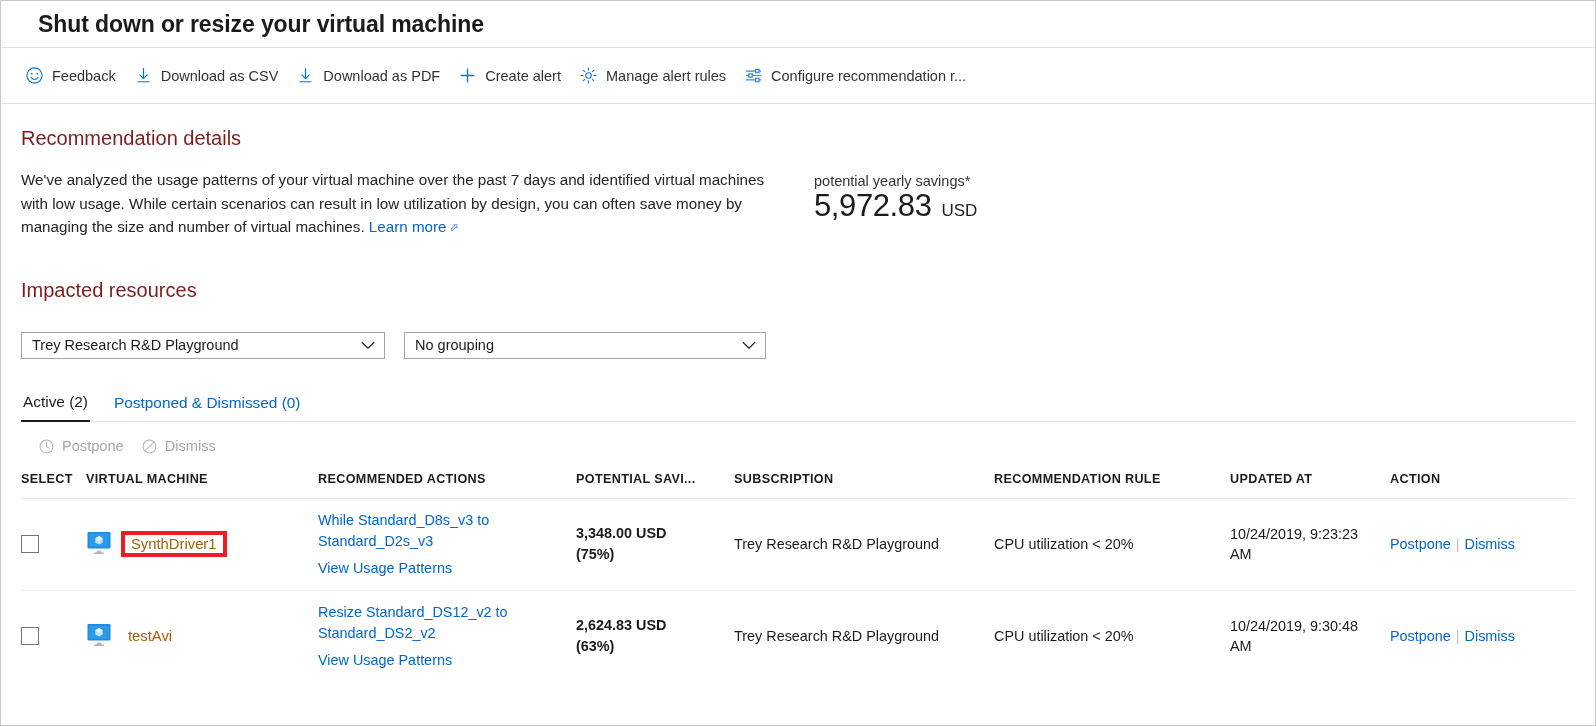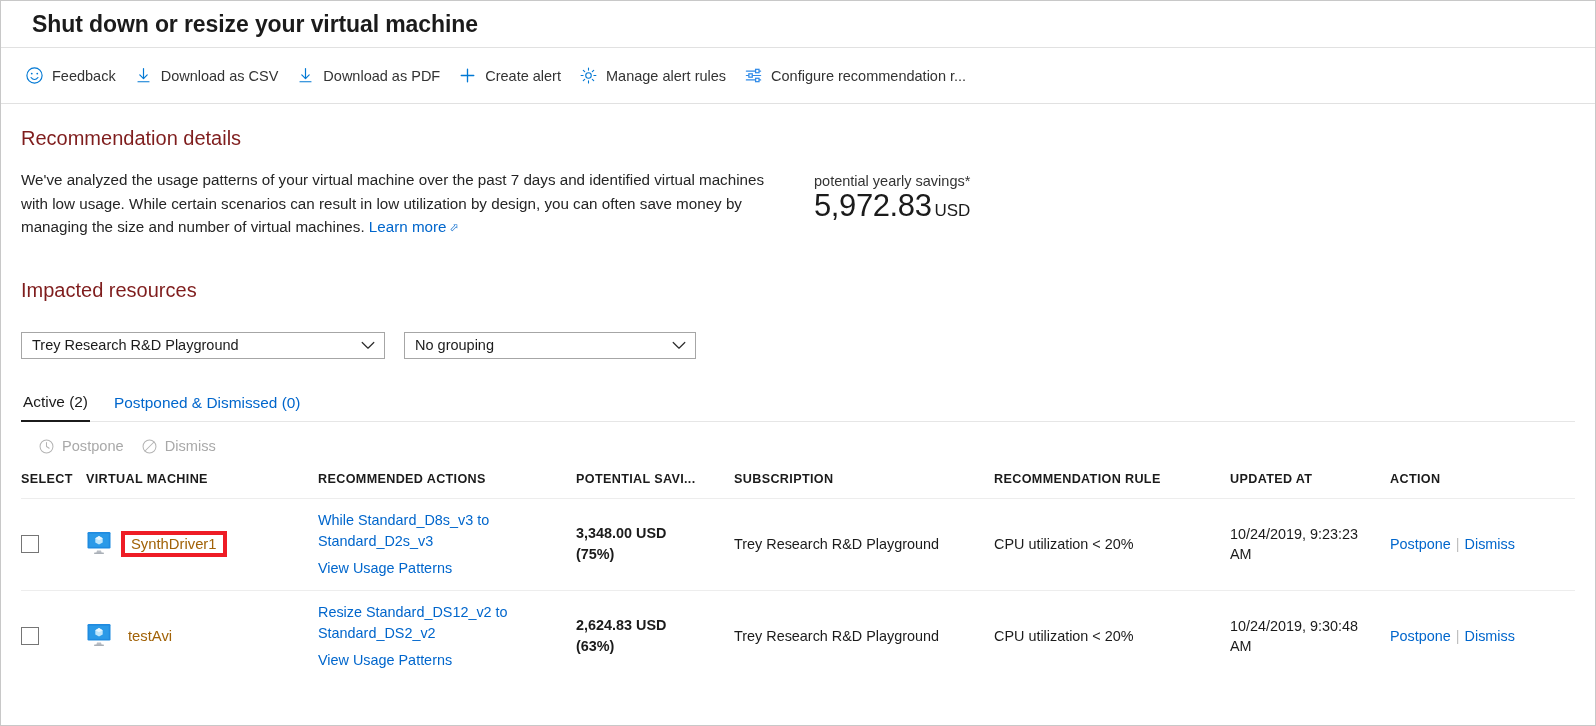--- a/index.html
+++ b/index.html
@@ -25,21 +25,21 @@
   
   .titlebar {
     height: 47px;
     display: flex;
     align-items: center;
     padding: 0 0 0 20px;
     box-sizing: border-box;
     border-bottom: 1px solid #e1e1e1;
   }
   .titlebar h1 {
-    margin: 11px;
+    margin: 17px;
     font-size: 23px;
     font-weight: 600;
     letter-spacing: -0.1px;
     color: #1b1b1b;
   }
 
   
   .commandbar {
     height: 56px;
     display: flex;
@@ -117,21 +117,21 @@
   .savings-amount {
     font-size: 31px;
     font-weight: 400;
     color: #1b1b1b;
     letter-spacing: -0.4px;
     line-height: 1.05;
   }
   .savings-amount .cur {
     font-size: 17px;
     letter-spacing: 0;
-    margin-left: 3px;
+    margin-left: 10px;
   }
 
   #impacted-title { margin-top: 38px; }
 
   
   .filters {
     display: flex;
     gap: 19px;
     margin-top: 30px;
   }
@@ -142,21 +142,21 @@
     justify-content: space-between;
     border: 1px solid #a6a6a6;
     background: #ffffff;
     padding: 0 9px 0 10px;
     box-sizing: border-box;
     font-size: 14.5px;
     color: #1b1b1b;
     cursor: default;
   }
   #dd-scope { width: 364px; }
-  #dd-group { width: 292px; }
+  #dd-group { width: 362px; }
   .chev { flex: none; margin-left: 8px; }
 
   
   .tabs {
     display: flex;
     align-items: flex-end;
     gap: 22px;
     margin-top: 34px;
     border-bottom: 1px solid #e6e6e6;
   }

